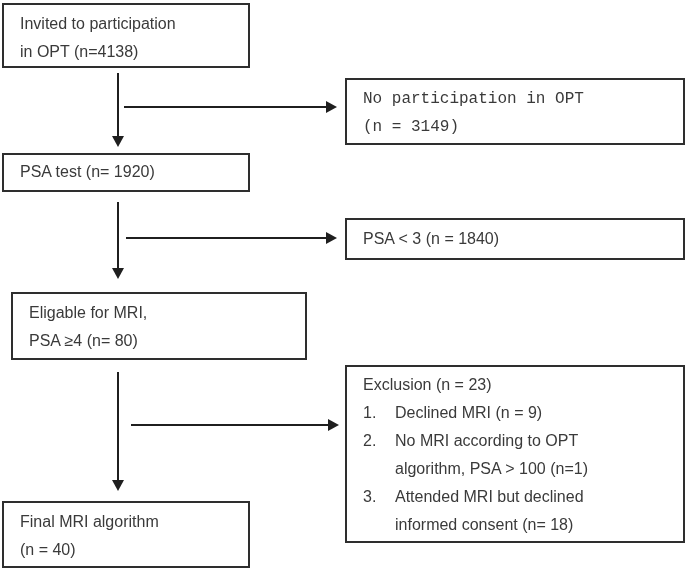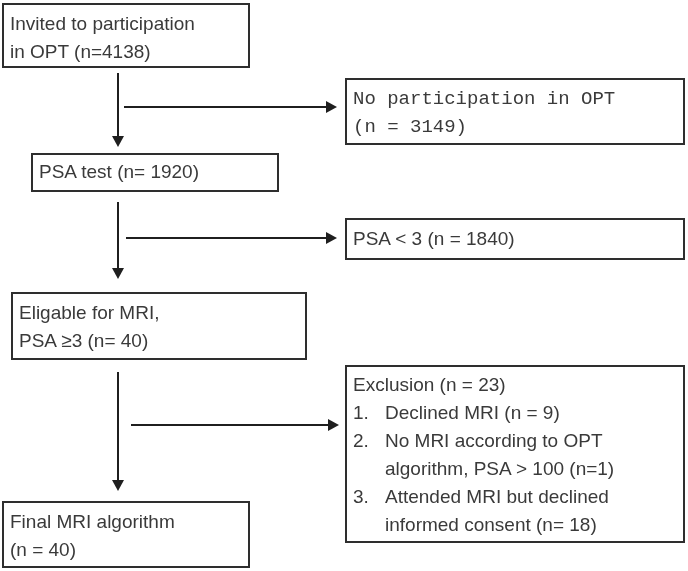--- a/index.html
+++ b/index.html
@@ -15,28 +15,28 @@
     background:var(--bg);
     font-family:"Liberation Sans", sans-serif;
     color:var(--text);
     overflow:hidden;
   }
   .box{
     position:absolute;
     box-sizing:border-box;
     border:2px solid var(--border);
     background:var(--bg);
-    padding:5px 8px 4px 6px;
-    font-size:19px;
+    padding:5px 8px 4px 16px;
+    font-size:16px;
     line-height:28px;
   }
   .box .txtline{white-space:nowrap;}
   
   .b-invited  {left:2px;  top:3px;   width:248px; height:65px;}
-  .b-psatest  {left:2px;  top:153px; width:248px; height:39px; padding-top:3px;margin-left:29px;}
+  .b-psatest  {left:2px;  top:153px; width:248px; height:39px; padding-top:3px;}
   .b-eligible {left:11px;  top:292px; width:296px; height:68px;}
   .b-final    {left:2px;  top:501px; width:248px; height:67px;}
   
   .b-nopart   {left:345px; top:78px;  width:340px; height:67px;font-family:Liberation Mono, monospace;}
   .b-psalt3   {left:345px; top:218px; width:340px; height:42px; padding-top:5px;}
   .b-exclusion{left:345px; top:345px; width:340px; height:178px; padding-top:4px;margin-top:20px;}
   
   .ex-item{display:flex;}
   .ex-num{flex:0 0 32px;}
   .ex-text{width:255px;}
@@ -77,21 +77,21 @@
     <div class="txtline">Invited to participation</div>
     <div class="txtline">in OPT (n=4138)</div>
   </div>
 
   <div class="box b-psatest">
     <div class="txtline">PSA test (n= 1920)</div>
   </div>
 
   <div class="box b-eligible">
     <div class="txtline">Eligable for MRI,</div>
-    <div class="txtline">PSA ≥3 (n= 40)</div>
+    <div class="txtline">PSA ≥4 (n= 80)</div>
   </div>
 
   <div class="box b-final">
     <div class="txtline">Final MRI algorithm</div>
     <div class="txtline">(n = 40)</div>
   </div>
 
   <div class="box b-nopart">
     <div class="txtline">No participation in OPT</div>
     <div class="txtline">(n = 3149)</div>

